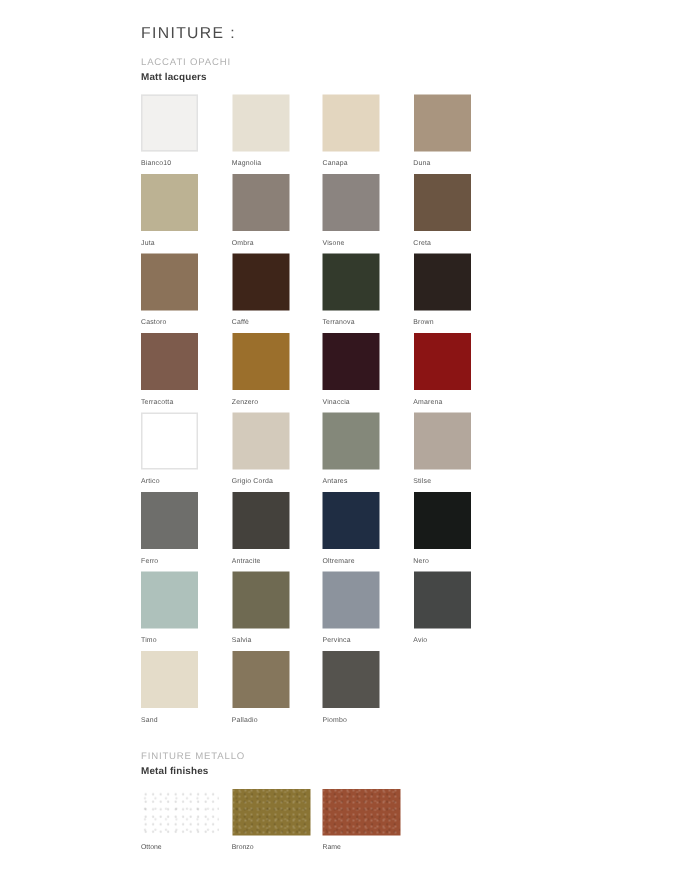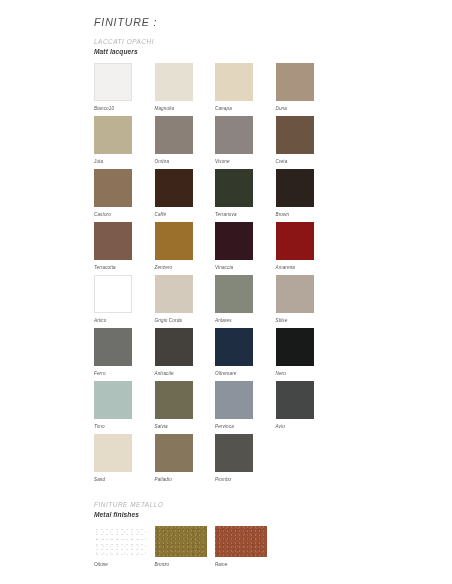--- a/index.html
+++ b/index.html
@@ -15,21 +15,20 @@
     overflow: hidden;
     position: relative;
   }
   .page {
     position: absolute;
     left: 0;
     top: 0;
     width: 428px;
     height: 584px;
     background: #ffffff;
-    font-style: italic;
   }
   .content {
     position: absolute;
     left: 94px;
     top: 16px;
     width: 300px;
   }
 
   
   .main-title {

